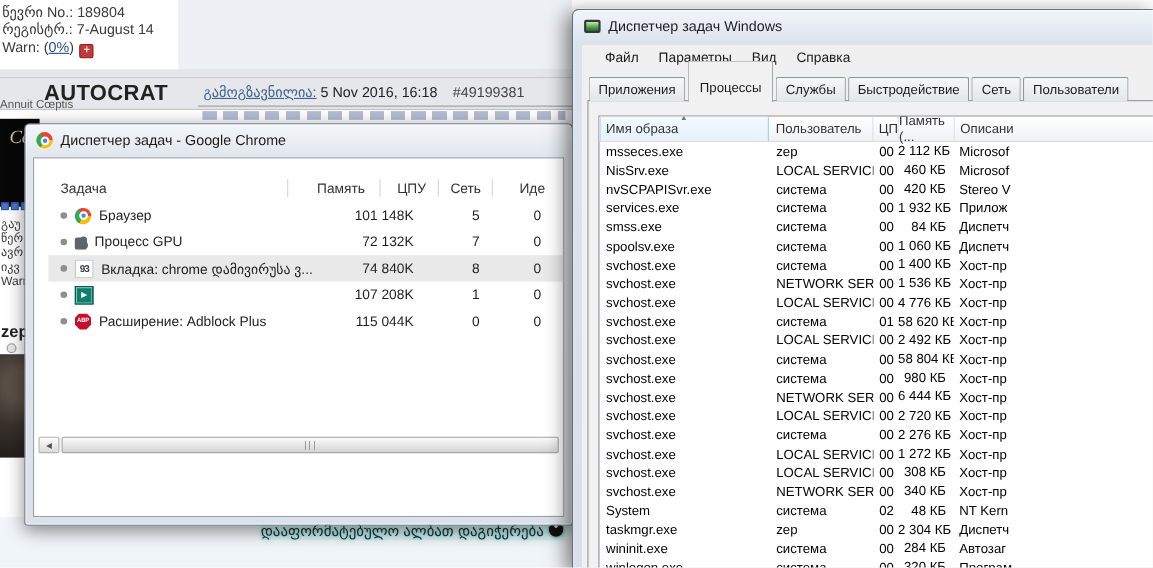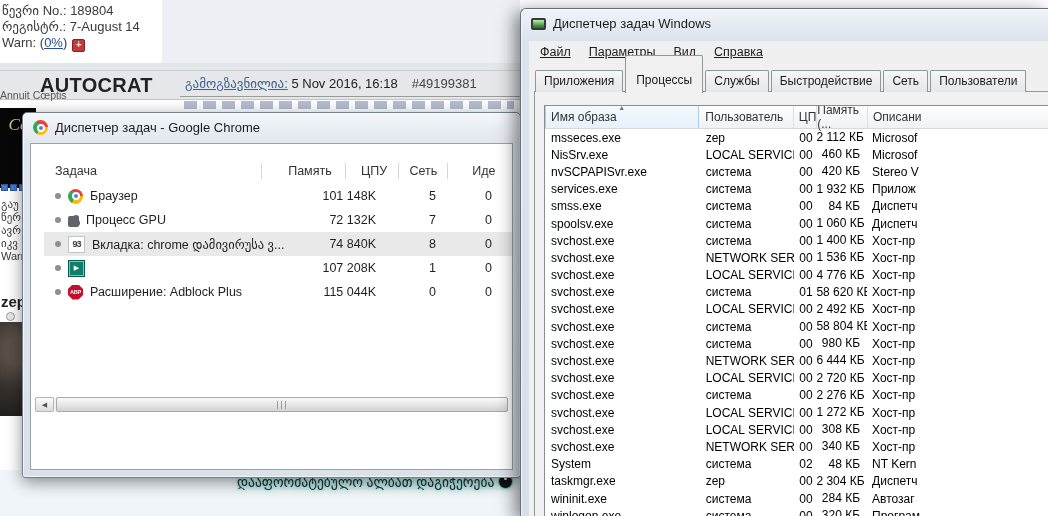--- a/index.html
+++ b/index.html
@@ -86,21 +86,21 @@
   .ch-thumb{flex:1;margin-left:2px;background:linear-gradient(#fbfbfb,#d3d3d3);border:1px solid #a9a9a9;border-radius:2px;
     display:flex;align-items:center;justify-content:center;}
   .grip{width:11px;height:8px;background:repeating-linear-gradient(90deg,#9a9a9a 0 1px,transparent 1px 4px);}
 
   
   #tm-win{left:520px;top:8px;width:528px;height:508px;z-index:10;border:1px solid #666f7c;border-right:none;border-bottom:none;
     border-radius:6px 0 0 0;background:linear-gradient(#f1f5fa,#dce3ec 30px,#d8dfe9);box-shadow:-5px 4px 18px rgba(0,0,0,.5), inset 0 0 0 1px rgba(255,255,255,.65);}
   #tm-win .client{position:absolute;left:8px;top:32px;right:0;bottom:0;background:#f0f0f0;}
   .tm-app-icon{width:15px;height:12px;background:#33383d;border-radius:2px;position:relative;flex:0 0 auto;}
   .tm-app-icon::after{content:"";position:absolute;inset:2px;background:linear-gradient(#c4ecaa,#3f9440 70%,#2a6e2c);}
-  .menubar{display:flex;height:22px;align-items:center;padding-left:2px;font-size:12.5px;color:#1c1c1c;text-decoration:underline;}
+  .menubar{display:flex;height:22px;align-items:center;padding-left:12px;font-size:12.5px;color:#1c1c1c;}
   .menu-item{padding:0 9px;line-height:22px;}
   .tabs{position:absolute;left:6px;top:27px;display:flex;align-items:flex-end;height:24px;z-index:2;}
   .tab{font-size:12px;color:#1c1c1c;padding:3px 8px 4px;border:1px solid #8f9899;border-bottom:none;border-radius:2px 2px 0 0;
     background:linear-gradient(#f5f6f7,#e4e6e8);margin-right:2px;height:14px;line-height:14px;}
   .tab.active{background:#f1f1f1;padding:17px 10px 6px;margin-bottom:-1px;border-color:#8f9899;}
   .tabpage{position:absolute;left:5px;right:-20px;top:50px;bottom:-20px;border:1px solid #8f9899;background:#f1f1f1;}
   .panel{position:absolute;left:9px;top:13px;right:0;bottom:-5px;border:1px solid #898e94;background:#fff;overflow:hidden;}
   .tm-hrow{display:flex;height:22px;background:linear-gradient(#ffffff,#f6f7f9 60%,#eff1f3);border-bottom:1px solid #d5d8dc;
     font-size:12px;color:#333;}
   .tm-hcell{box-sizing:border-box;border-right:1px solid #dde0e5;display:flex;align-items:center;position:relative;}

